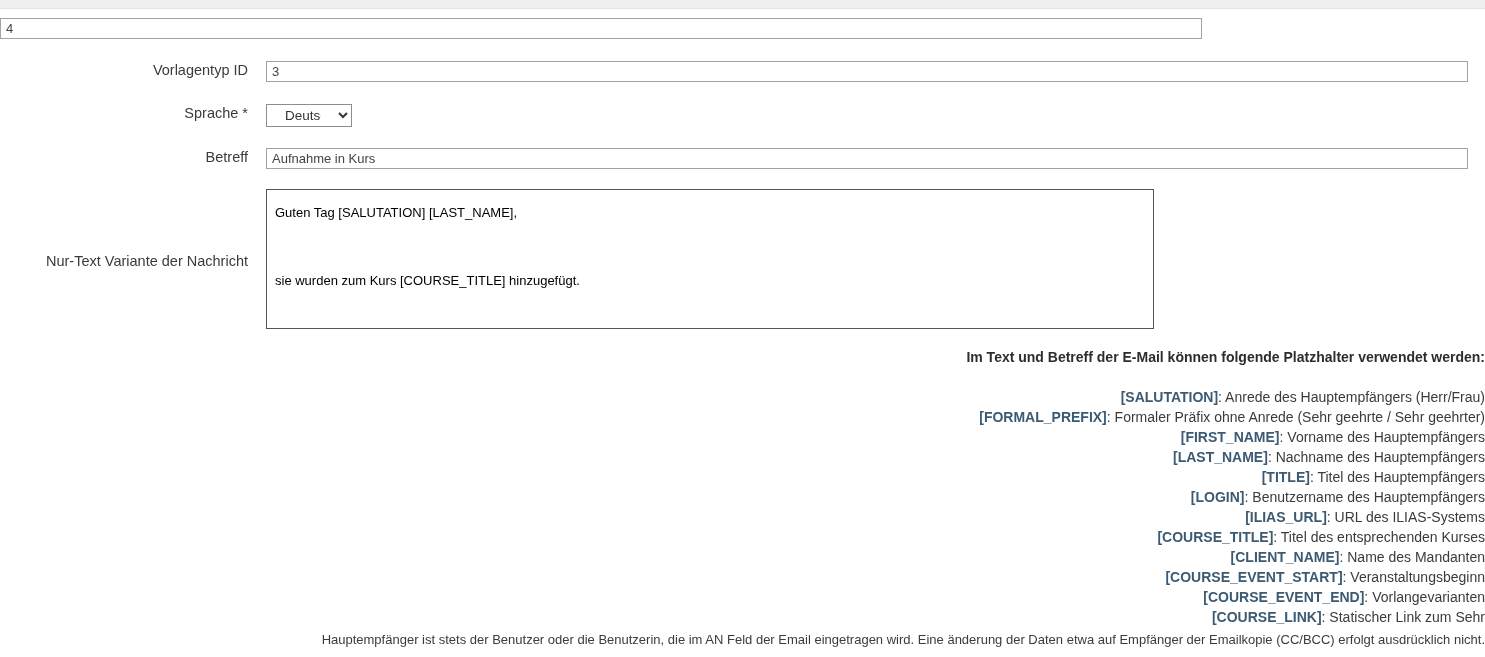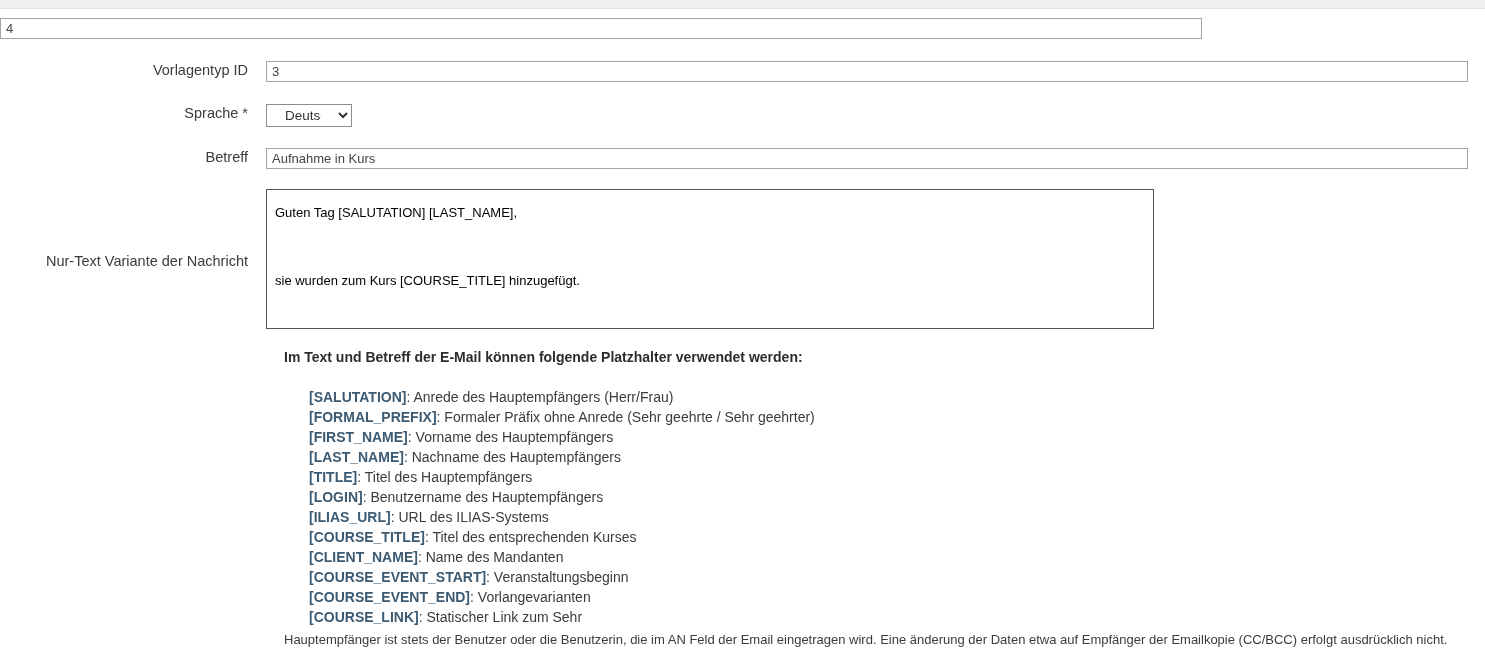--- a/index.html
+++ b/index.html
@@ -81,20 +81,21 @@
     padding: 6px 8px;
     line-height: 34px;
     resize: none;
     outline: none;
   }
   .placeholders {
     margin-left: 284px;
     margin-top: 16px;
     font-size: 14px;
     color: #3b3b3b;
+    text-align: right;
   }
   .ph-head {
     font-weight: bold;
     color: #2d2d2d;
     font-size: 14px;
     margin-bottom: 22px;
   }
   .ph-item {
     line-height: 20px;
     font-size: 14px;

